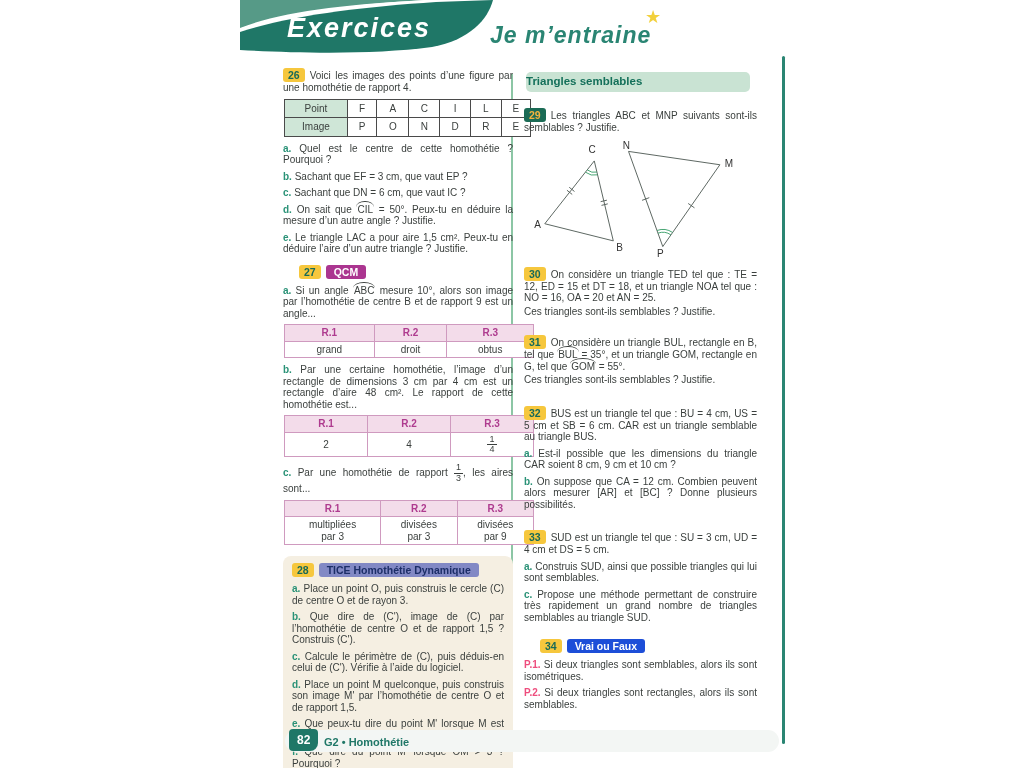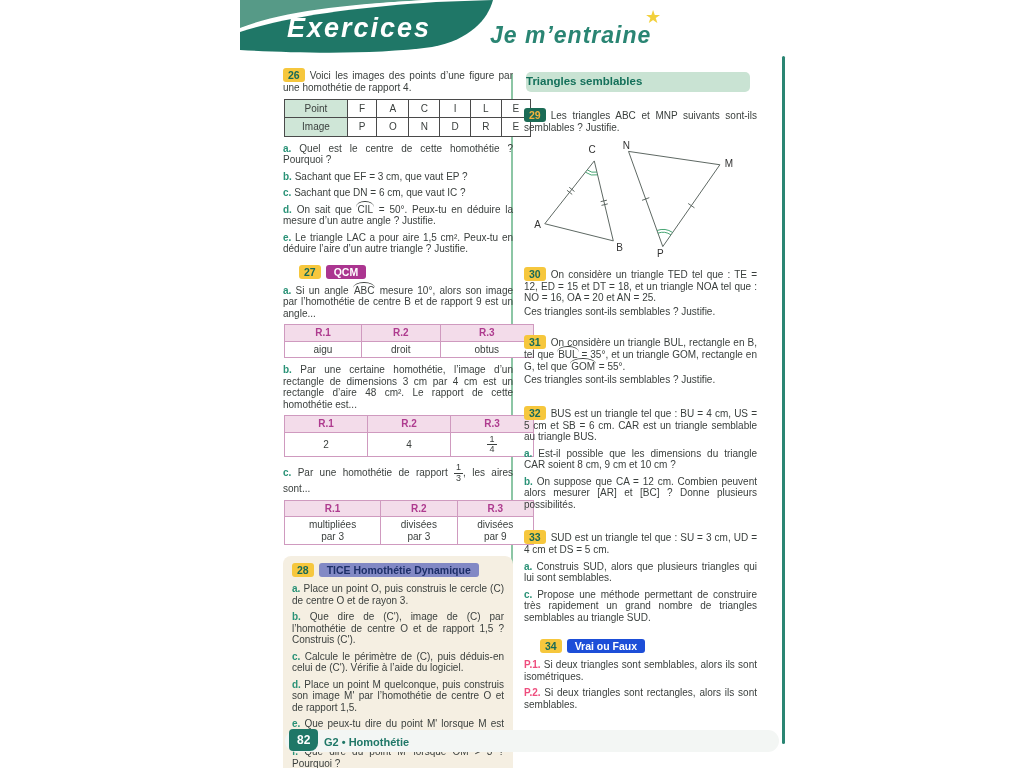--- a/index.html
+++ b/index.html
@@ -134,21 +134,21 @@
       </div>
       <p><span class="lbl">a.</span> <span>Si un angle </span><span class="ang">ABC</span><span> mesure 10°, alors son image par l’homothétie de centre B et de rapport 9 est un angle...</span></p>
       <table class="qcm">
         <tbody>
             <tr>
           <th>R.1</th>
           <th>R.2</th>
           <th>R.3</th>
         </tr>
         <tr>
-          <td>aigu</td>
+          <td>grand</td>
           <td>droit</td>
           <td>obtus</td>
         </tr>
       </tbody>
         </table>
       <p><span class="lbl">b.</span> <span>Par une certaine homothétie, l’image d’un rectangle de dimensions 3 cm par 4 cm est un rectangle d’aire 48 cm². Le rapport de cette homothétie est...</span></p>
       <table class="qcm">
         <tbody>
             <tr>
           <th>R.1</th>
@@ -261,21 +261,21 @@
         <span class="exnum">32</span><span>BUS est un triangle tel que : BU = 4 cm, US = 5 cm et SB = 6 cm. CAR est un triangle semblable au triangle BUS.</span>
       </p>
       <p><span class="lbl">a.</span> <span>Est-il possible que les dimensions du triangle CAR soient 8 cm, 9 cm et 10 cm ?</span></p>
       <p style="margin-bottom:20px"><span class="lbl">b.</span> <span>On suppose que CA = 12 cm. Combien peuvent alors mesurer [AR] et [BC] ? Donne plusieurs possibilités.</span></p>
     </div>
 
     <div>
       <p>
         <span class="exnum">33</span><span>SUD est un triangle tel que : SU = 3 cm, UD = 4 cm et DS = 5 cm.</span>
       </p>
-      <p><span class="lbl">a.</span> <span>Construis SUD, alors que plusieurs triangles qui lui sont semblables.</span></p>
+      <p><span class="lbl">a.</span> <span>Construis SUD, ainsi que possible triangles qui lui sont semblables.</span></p>
       <p style="margin-bottom:16px"><span class="lbl">c.</span> <span>Propose une méthode permettant de construire très rapidement un grand nombre de triangles semblables au triangle SUD.</span></p>
     </div>
 
     <div>
       <div class="exhead" style="margin-top:0">
         <span class="exnum">34</span><span class="tag tag-vf">Vrai ou Faux</span>
       </div>
       <p><span class="plbl">P.1.</span> <span>Si deux triangles sont semblables, alors ils sont isométriques.</span></p>
       <p><span class="plbl">P.2.</span> <span>Si deux triangles sont rectangles, alors ils sont semblables.</span></p>
     </div>

